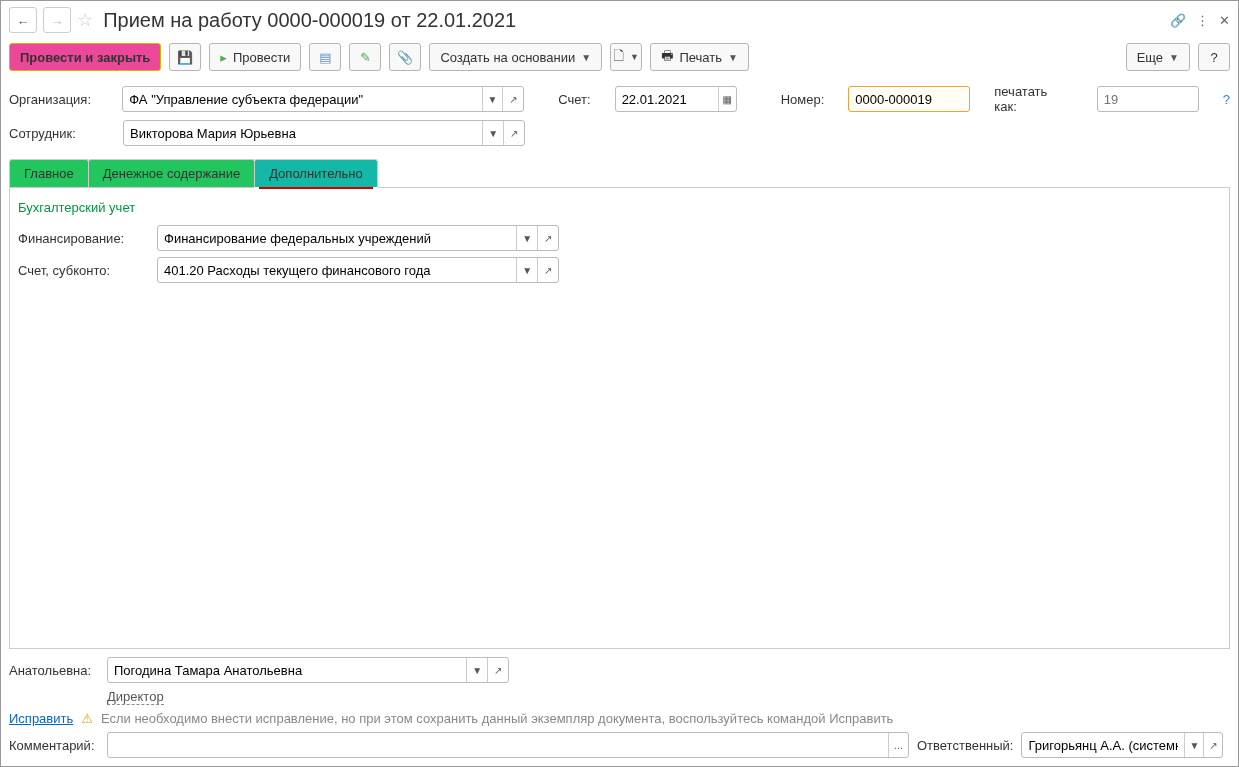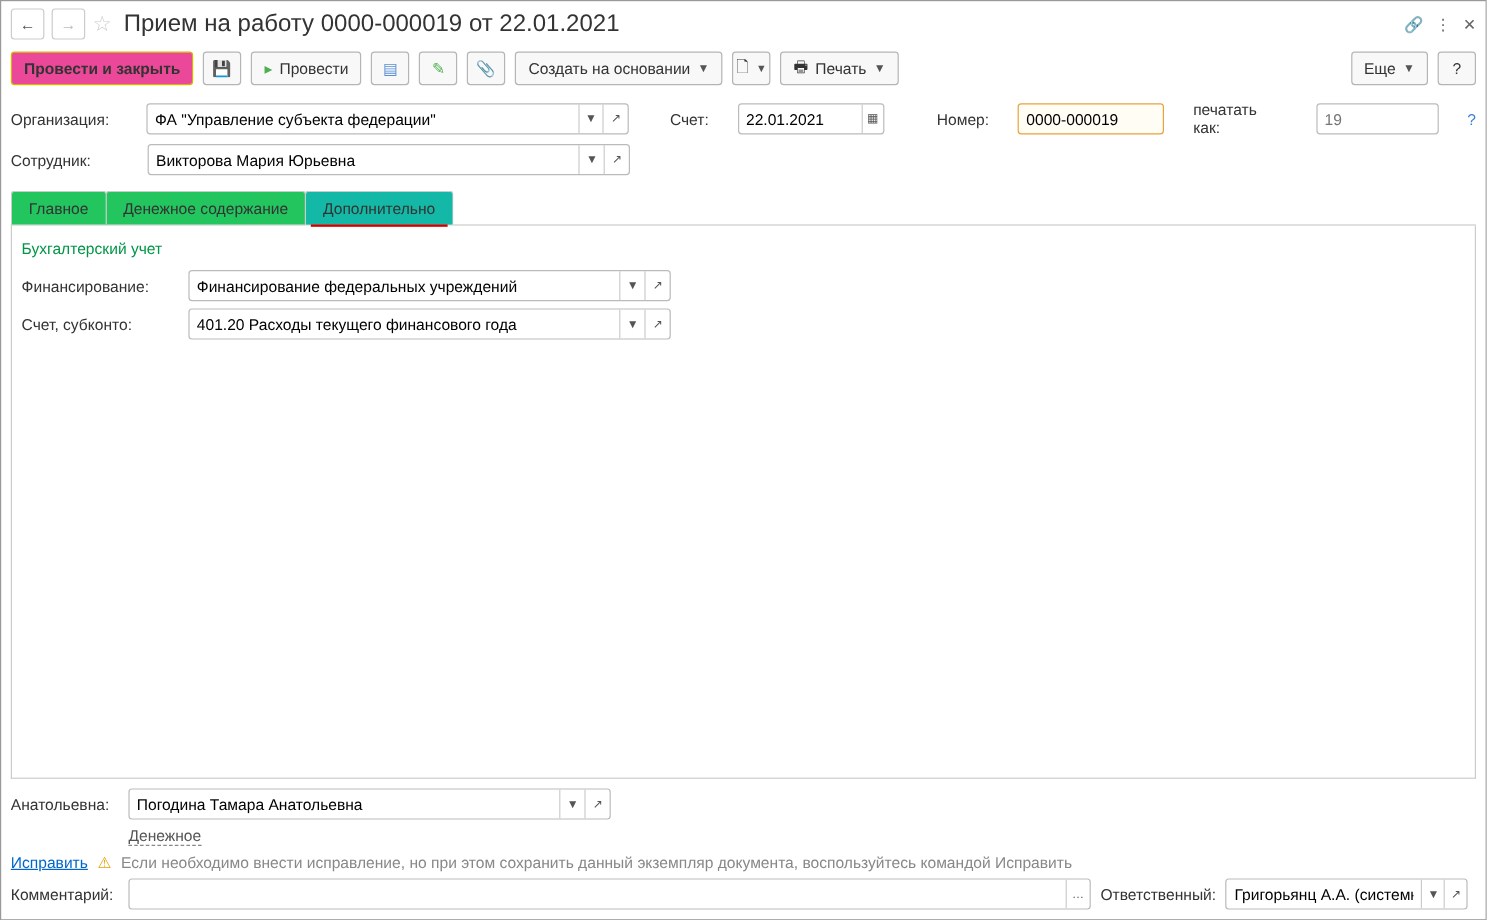--- a/index.html
+++ b/index.html
@@ -158,21 +158,21 @@
     <div class="footer-row">
       <span class="label">Анатольевна:</span>
       <div class="input-combo" style="width:400px">
         <input style="width: 350px;" value="Погодина Тамара Анатольевна">
         <div class="btn-small">▼</div>
         <div class="btn-small">↗</div>
       </div>
     </div>
     <div class="footer-row">
       <span class="label"></span>
-      <span class="link-dashed">Денежное</span>
+      <span class="link-dashed">Директор</span>
     </div>
     <div class="footer-row">
       <span class="link">Исправить</span>
       <span class="warn-icon">⚠</span>
       <span class="warn">Если необходимо внести исправление, но при этом сохранить данный экземпляр документа, воспользуйтесь командой Исправить</span>
     </div>
     <div class="footer-row">
       <span style="width:90px">Комментарий:</span>
       <div class="input-combo" style="flex:1;max-width:800px">
         <input style="width: 100%;">

